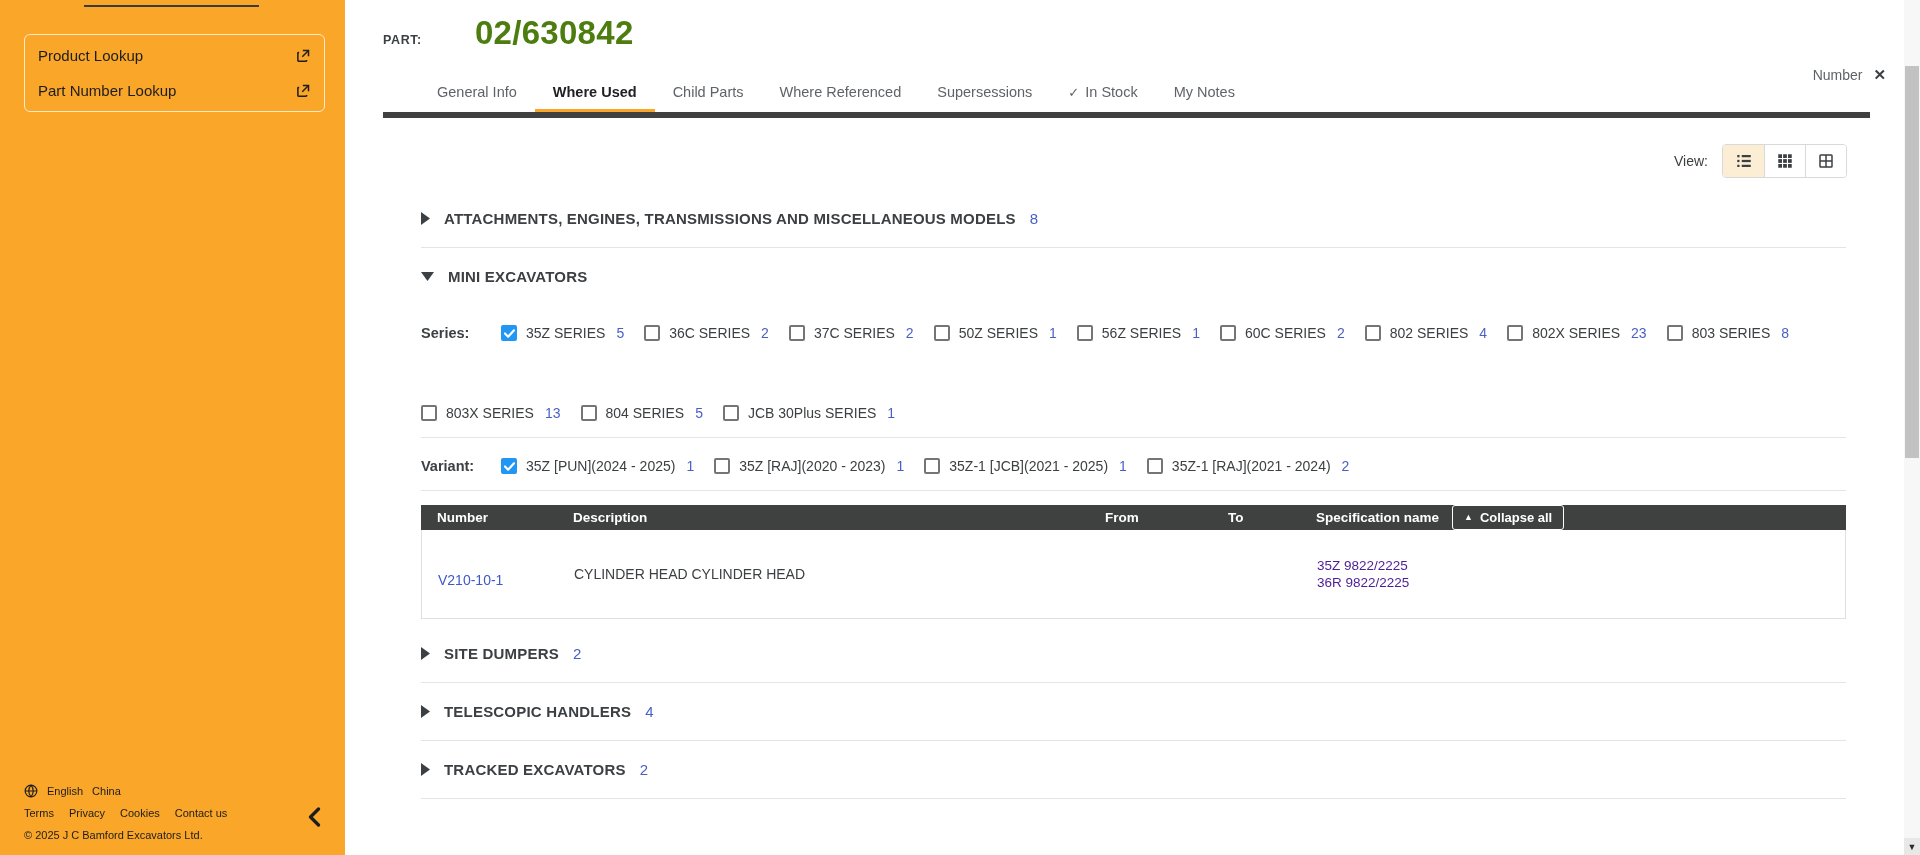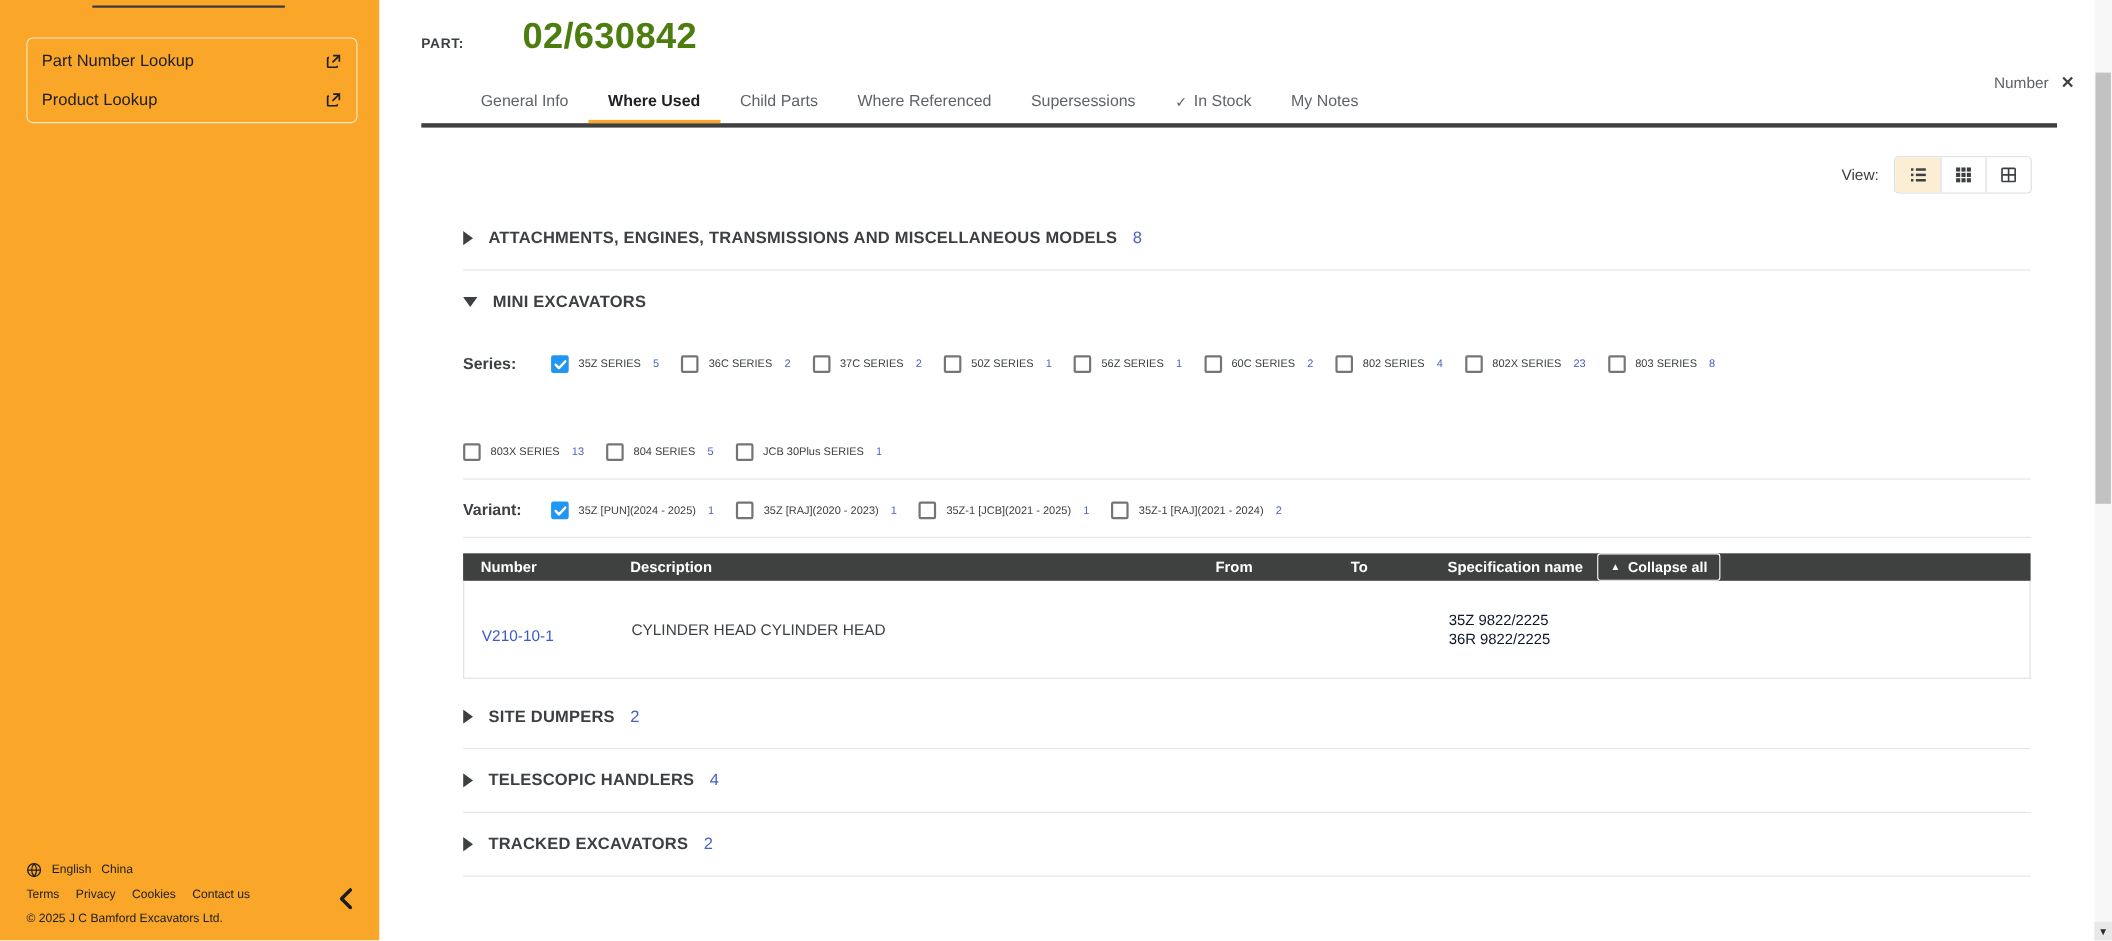--- a/index.html
+++ b/index.html
@@ -49,21 +49,21 @@
   .part-number { font-size:33px; font-weight:600; color:#4d7c0f; letter-spacing:0.3px;margin-left:44px; }
   .close-btn {
     position:absolute; top:66px; right:18px;
     display:flex; align-items:center; gap:11px;
     font-size:14px; color:#5f6368; cursor:pointer;
   }
   .close-x { font-size:15px; font-weight:600; color:#3c4043; }
 
   .tabs {
     display:flex; margin:22px 34px 0 38px; padding-left:36px;
-    border-bottom:4px solid #404040;
+    border-bottom:6px solid #404040;
   }
   .tab {
     padding:10px 18px 12px; font-size:14.5px; color:#5f6368;
     display:flex; align-items:center; gap:6px; cursor:pointer; white-space:nowrap;
   }
   .tab.active {
     color:#202124; font-weight:700;
     border-bottom:3px solid var(--accent-orange, #F9A629);
     padding-bottom:9px;
   }
@@ -93,21 +93,21 @@
 
   
   .filter-row {
     display:flex; flex-wrap:wrap; align-items:center; row-gap:32px;
     padding:4px 0 16px;
     margin-top:16px;
   }
   .filter-label { font-size:14.5px; font-weight:700; color:#3c4043; width:80px; }
   .filter-item {
     display:flex; align-items:center; gap:9px; margin-right:20px;
-    font-size:10px; color:#3c4043; cursor:pointer;
+    font-size:14px; color:#3c4043; cursor:pointer;
   }
   .filter-count { color:var(--count-blue, #4A5FC6); margin-left:2px; }
   .brk { flex-basis:100%; height:0; }
   .cb {
     width:16px; height:16px; border:2px solid #757575; border-radius:2px;
     flex-shrink:0; display:flex; align-items:center; justify-content:center;
     background:#fff;
   }
   .cb.checked {
     background:var(--checkbox-blue, #2196F3);
@@ -131,50 +131,50 @@
     background:transparent;
   }
   .collapse-btn .up-tri { font-size:9px; line-height:1; }
   .t-body { border:1px solid #e0e0e0; border-top:none; }
   .t-row {
     display:grid; grid-template-columns:136px 532px 123px 88px 1fr;
     align-items:center; padding:27px 0 27px 16px;
     font-size:14px; color:#3c4043;
   }
   .num-link { color:var(--link-blue, #3D5AC8); cursor:pointer;margin-top:12px; }
-  .spec-lines { font-size:13.5px; line-height:17px; color:#0f172a; }
+  .spec-lines { font-size:13.5px; line-height:17px; color:#4c1d95; }
 
   
   .scrollbar { width:16px; flex-shrink:0; position:relative; background:#f7f7f7; }
   .sb-thumb { position:absolute; top:66px; left:1px; width:14px; height:392px; background:#c2c2c2; }
   .sb-down {
     position:absolute; bottom:0; left:0; width:16px; height:17px;
     display:flex; align-items:center; justify-content:center;
     font-size:9px; color:#2b2b2b; background:#e8e8e8; cursor:pointer;
   }
 </style>
 </head>
 <body>
 
 <div class="sidebar">
   <div class="input-underline"></div>
 
   <div class="lookup-card">
     <div class="lookup-row">
-      <span>Part Number Lookup</span>
+      <span>Product Lookup</span>
       <span class="ext-icon">
         <svg width="15" height="15" viewBox="0 0 24 24" fill="none" stroke="#1d1d1d" stroke-width="2.4">
           <path d="M5 7 h-1 a1 1 0 0 0 -1 1 v12 a1 1 0 0 0 1 1 h12 a1 1 0 0 0 1 -1 v-1" fill="none"></path>
           <path d="M11 4 h9 v9" fill="none"></path>
           <path d="M20 4 L10 14" fill="none"></path>
         </svg>
       </span>
     </div>
     <div class="lookup-row">
-      <span>Product Lookup</span>
+      <span>Part Number Lookup</span>
       <span class="ext-icon">
         <svg width="15" height="15" viewBox="0 0 24 24" fill="none" stroke="#1d1d1d" stroke-width="2.4">
           <path d="M5 7 h-1 a1 1 0 0 0 -1 1 v12 a1 1 0 0 0 1 1 h12 a1 1 0 0 0 1 -1 v-1" fill="none"></path>
           <path d="M11 4 h9 v9" fill="none"></path>
           <path d="M20 4 L10 14" fill="none"></path>
         </svg>
       </span>
     </div>
   </div>
 

